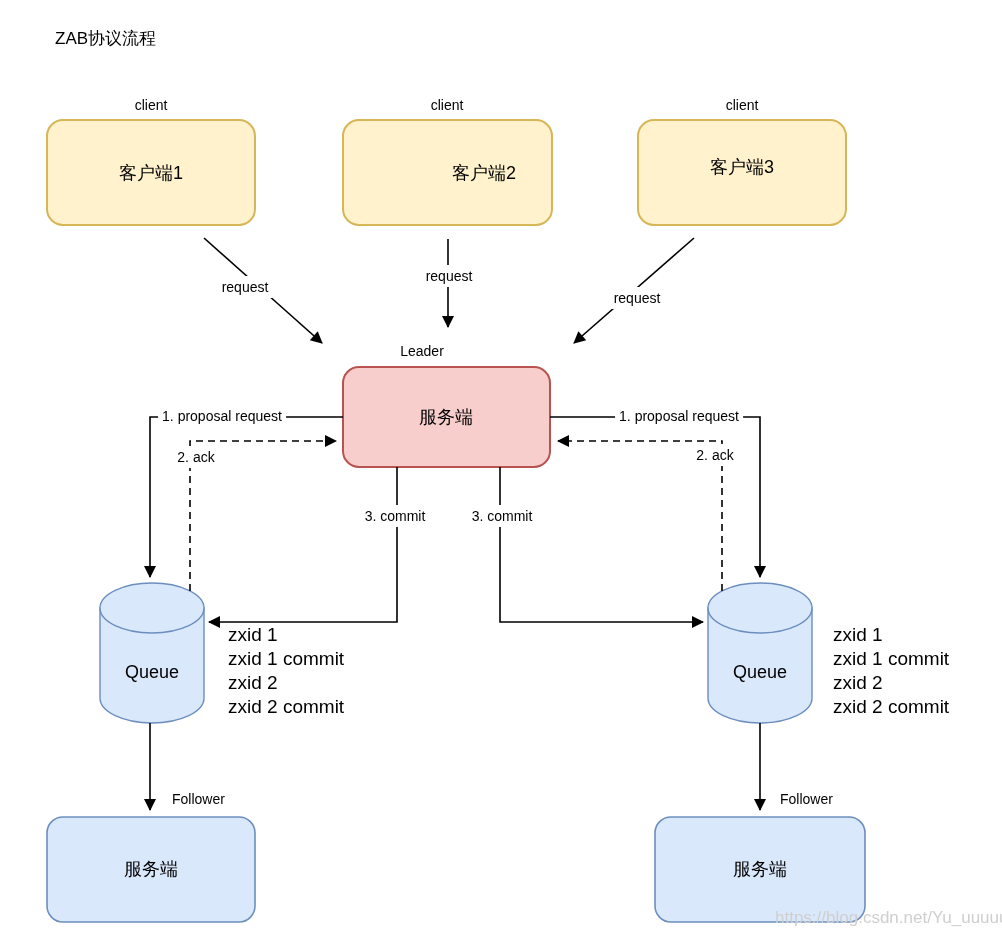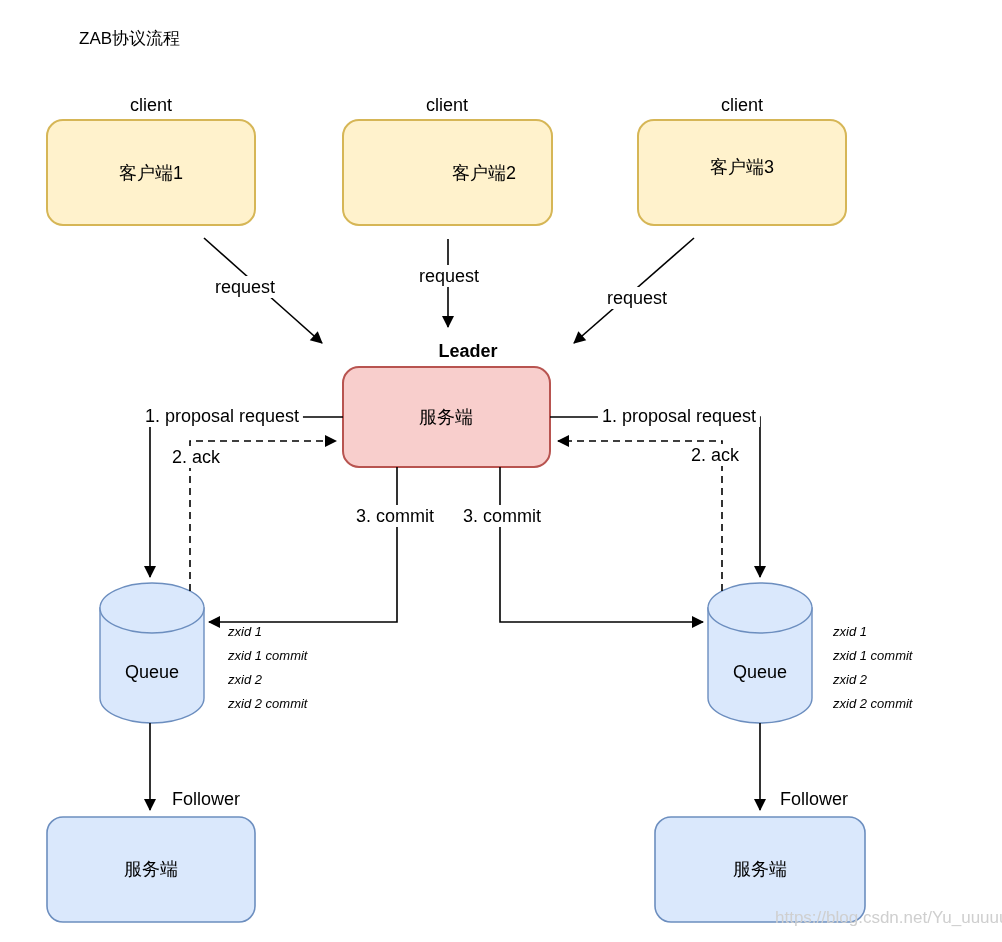--- a/index.html
+++ b/index.html
@@ -6,29 +6,29 @@
   .canvas {
     position:relative;
     width:1002px; height:942px;
     background:#fff;
     font-family:"Liberation Sans","DejaVu Sans",sans-serif;
     overflow:hidden;
   }
   svg.layer { position:absolute; left:0; top:0; }
   .lbl {
     position:absolute;
-    font-size:18px; color:#000;
+    font-size:14px; color:#000;
     white-space:nowrap; line-height:22px;
   }
   .ctr { transform:translate(-50%,-50%); }
   .bg  { background:#fff; padding:0 4px; }
   .node-lbl { font-size:18px; }
   .title { font-size:17px; }
   .watermark { color:#cfcfcf; font-size:17px; }
-  .zxid-line { position:absolute; font-size:13px; white-space:nowrap;font-style:italic; }
+  .zxid-line { position:absolute; font-size:19px; white-space:nowrap; }
 </style>
 </head>
 <body>
 
 <div class="canvas">
 
   <svg class="layer" width="1002" height="942" viewBox="0 0 1002 942">
     <defs>
       <marker id="arrow" markerUnits="userSpaceOnUse" markerWidth="14" markerHeight="14" refX="12" refY="7" orient="auto">
         <path d="M1,1 L13,7 L1,13 Z" fill="#000"></path>
@@ -63,35 +63,35 @@
     <polyline points="190,591 190,441 336,441" fill="none" stroke="#000" stroke-width="1.6" stroke-dasharray="7,5" marker-end="url(#arrow)"></polyline>
     <polyline points="722,591 722,441 558,441" fill="none" stroke="#000" stroke-width="1.6" stroke-dasharray="7,5" marker-end="url(#arrow)"></polyline>
 
     <polyline points="397,467 397,622 209,622" fill="none" stroke="#000" stroke-width="1.6" marker-end="url(#arrow)"></polyline>
     <polyline points="500,467 500,622 703,622" fill="none" stroke="#000" stroke-width="1.6" marker-end="url(#arrow)"></polyline>
 
     <line x1="150" y1="723" x2="150" y2="810" stroke="#000" stroke-width="1.6" marker-end="url(#arrow)"></line>
     <line x1="760" y1="723" x2="760" y2="810" stroke="#000" stroke-width="1.6" marker-end="url(#arrow)"></line>
   </svg>
 
-  <div class="lbl title" style="left:55px; top:28px;margin-left:24px;">ZAB协议流程</div>
+  <div class="lbl title" style="left:55px; top:28px;">ZAB协议流程</div>
 
   <div class="lbl ctr" style="left:151px; top:105px;">client</div>
   <div class="lbl ctr" style="left:447px; top:105px;">client</div>
   <div class="lbl ctr" style="left:742px; top:105px;">client</div>
 
   <div class="lbl ctr node-lbl" style="left:151px; top:173px;">客户端1</div>
   <div class="lbl ctr node-lbl" style="left:448px; top:173px;margin-left:36px;">客户端2</div>
   <div class="lbl ctr node-lbl" style="left:742px; top:167px;">客户端3</div>
 
   <div class="lbl ctr bg" style="left:245px; top:287px;">request</div>
   <div class="lbl ctr bg" style="left:449px; top:276px;">request</div>
   <div class="lbl ctr bg" style="left:637px; top:298px;">request</div>
 
-  <div class="lbl ctr" style="left:468px; top:351px;font-weight:bold;">Leader</div>
+  <div class="lbl ctr" style="left:422px; top:351px;">Leader</div>
   <div class="lbl ctr node-lbl" style="left:446px; top:417px;">服务端</div>
 
   <div class="lbl ctr bg" style="left:222px; top:416px;">1. proposal request</div>
   <div class="lbl ctr bg" style="left:679px; top:416px;">1. proposal request</div>
   <div class="lbl ctr bg" style="left:196px; top:457px;">2. ack</div>
   <div class="lbl ctr bg" style="left:715px; top:455px;">2. ack</div>
   <div class="lbl ctr bg" style="left:395px; top:516px;">3. commit</div>
   <div class="lbl ctr bg" style="left:502px; top:516px;">3. commit</div>
 
   <div class="lbl ctr node-lbl" style="left:152px; top:672px;">Queue</div>

